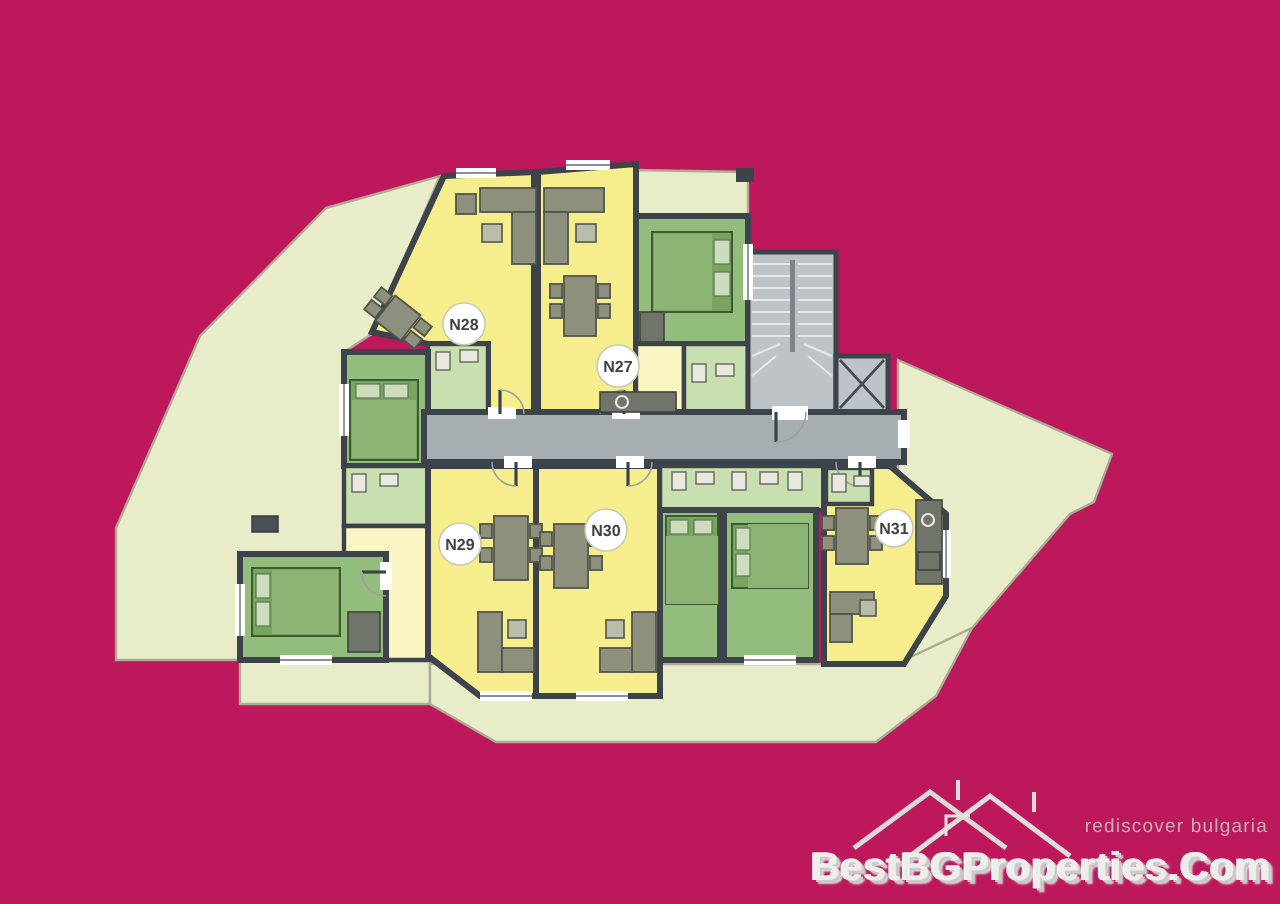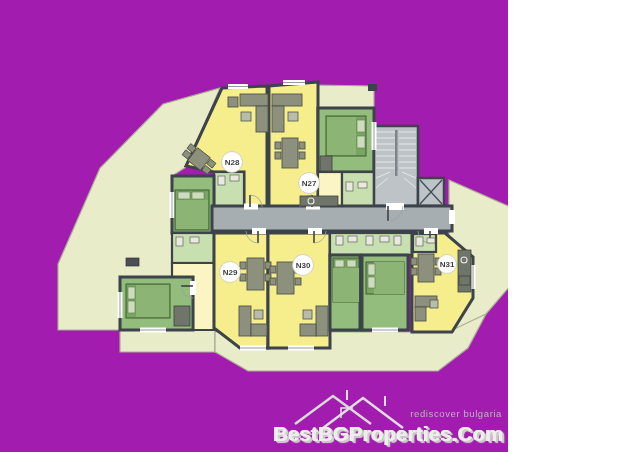--- a/index.html
+++ b/index.html
@@ -1,16 +1,16 @@
 <!DOCTYPE html>
 <html style="--wall: #3c434a; --living: #f6ee8d; --hall: #faf5c2; --bedroom: #93bd7d; --bath: #c8dfb0; --terrace: #e9ecc8; --terrace_edge: #aaac94; --corridor: #a7aeb2; --stairs: #bdc3c7; --furniture: #8d907c; --furniture_dark: #51554a; --bed: #78a55f; --bed_light: #8bb475; --pillow: #cddcbd; --label_text: #3f4145; --watermark_light: #ededeb; --watermark_shadow: #c9c9c6;"><head>
 <meta charset="utf-8">
 <style>
   html,body{margin:0;padding:0;background:#ffffff;}
-  .stage{position:relative;width:508px;height:452px;background:#a21caf;overflow:hidden;
+  .stage{position:relative;width:640px;height:452px;background:#be185d;overflow:hidden;
          font-family:"Liberation Sans",sans-serif;}
   svg{position:absolute;left:0;top:0;}
 
   
   .zone-terrace{fill:var(--terrace);stroke:var(--terrace_edge);stroke-width:1.2;}
   .room-living{fill:var(--living);stroke:var(--wall);stroke-width:3;stroke-linejoin:miter;}
   .room-hall{fill:var(--hall);stroke:var(--wall);stroke-width:2.2;}
   .room-bedroom{fill:var(--bedroom);stroke:var(--wall);stroke-width:3;}
   .room-bath{fill:var(--bath);stroke:var(--wall);stroke-width:2.2;}
   .zone-corridor{fill:var(--corridor);stroke:var(--wall);stroke-width:3;}

